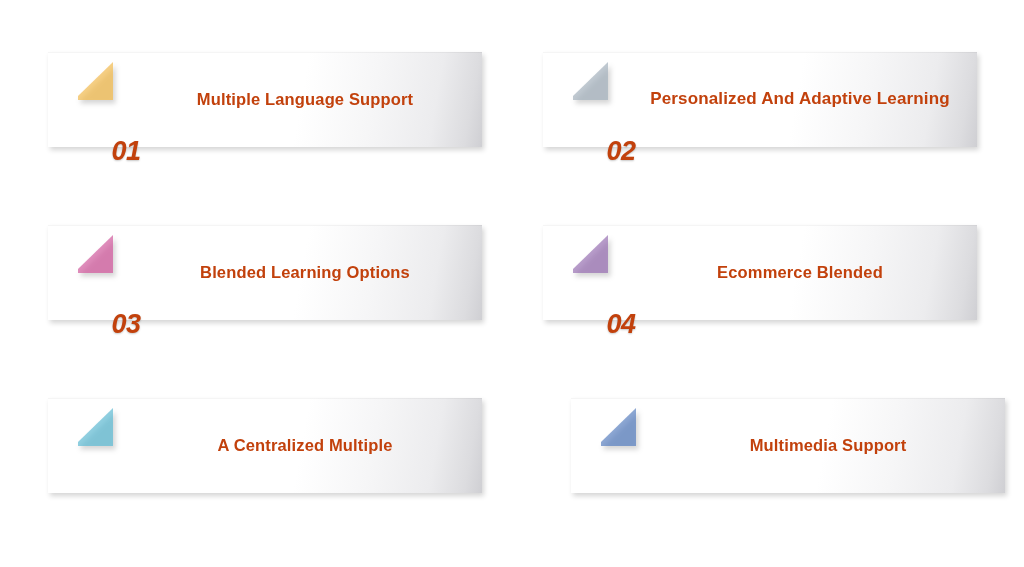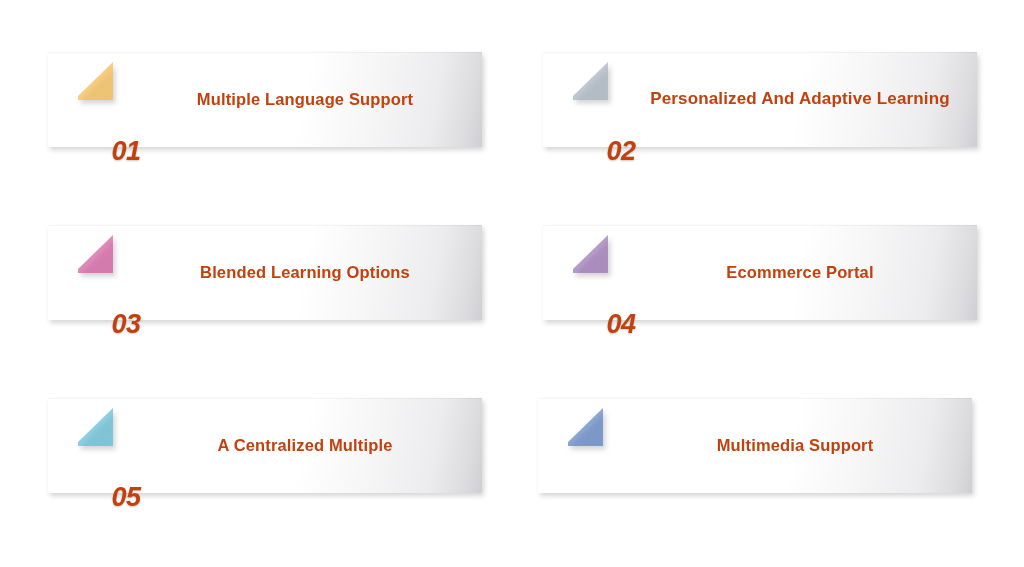--- a/index.html
+++ b/index.html
@@ -231,21 +231,21 @@
 
       <path d="M 8,0 L 73,0 L 73,48 L 38,48 L 38,44 L 8,44 Z" fill="url(#gl)"></path>
 
       <path d="M 38,44 L 73,10 L 73,48 L 38,48 Z" fill="#c42f84" opacity="0.55"></path>
     </g>
   </svg></div>
       <div class="num">03</div>
     </div>
     <div class="card" style="left: 535px; top: 225px;">
       <div class="panel"></div>
-      <div class="label">Ecommerce Portal</div>
+      <div class="label">Ecommerce Blended</div>
       <div class="ribbon">
   <svg viewBox="0 0 190 145" width="190" height="145" aria-hidden="true">
     <defs>
       <linearGradient id="gl3" x1="0" y1="0" x2="1" y2="0.35">
         <stop offset="0" stop-color="#7e4d9f"></stop>
         <stop offset="0.45" stop-color="#9b6bbd"></stop>
         <stop offset="1" stop-color="#7e4d9f"></stop>
       </linearGradient>
       <linearGradient id="gm3" x1="0" y1="0" x2="1" y2="0">
         <stop offset="0" stop-color="#673a86"></stop>
@@ -337,23 +337,22 @@
 
       <path d="M 8,46 L 40,72 L 40,108 Z" fill="url(#gf)"></path>
 
       <path d="M 40,40 L 73,40 L 73,74 L 40,74 Z" fill="url(#gm)"></path>
 
       <path d="M 8,0 L 73,0 L 73,48 L 38,48 L 38,44 L 8,44 Z" fill="url(#gl)"></path>
 
       <path d="M 38,44 L 73,10 L 73,48 L 38,48 Z" fill="#35a8c6" opacity="0.55"></path>
     </g>
   </svg></div>
-      <div class="num">05</div>
-    </div>
-    <div class="card" style="left: 530px; top: 398px;">
+    </div>
+    <div class="card" style="left: 563px; top: 398px;">
       <div class="panel"></div>
       <div class="label">Multimedia Support</div>
       <div class="ribbon">
   <svg viewBox="0 0 190 145" width="190" height="145" aria-hidden="true">
     <defs>
       <linearGradient id="gl5" x1="0" y1="0" x2="1" y2="0.35">
         <stop offset="0" stop-color="#325fae"></stop>
         <stop offset="0.45" stop-color="#4a7ecb"></stop>
         <stop offset="1" stop-color="#325fae"></stop>
       </linearGradient>

